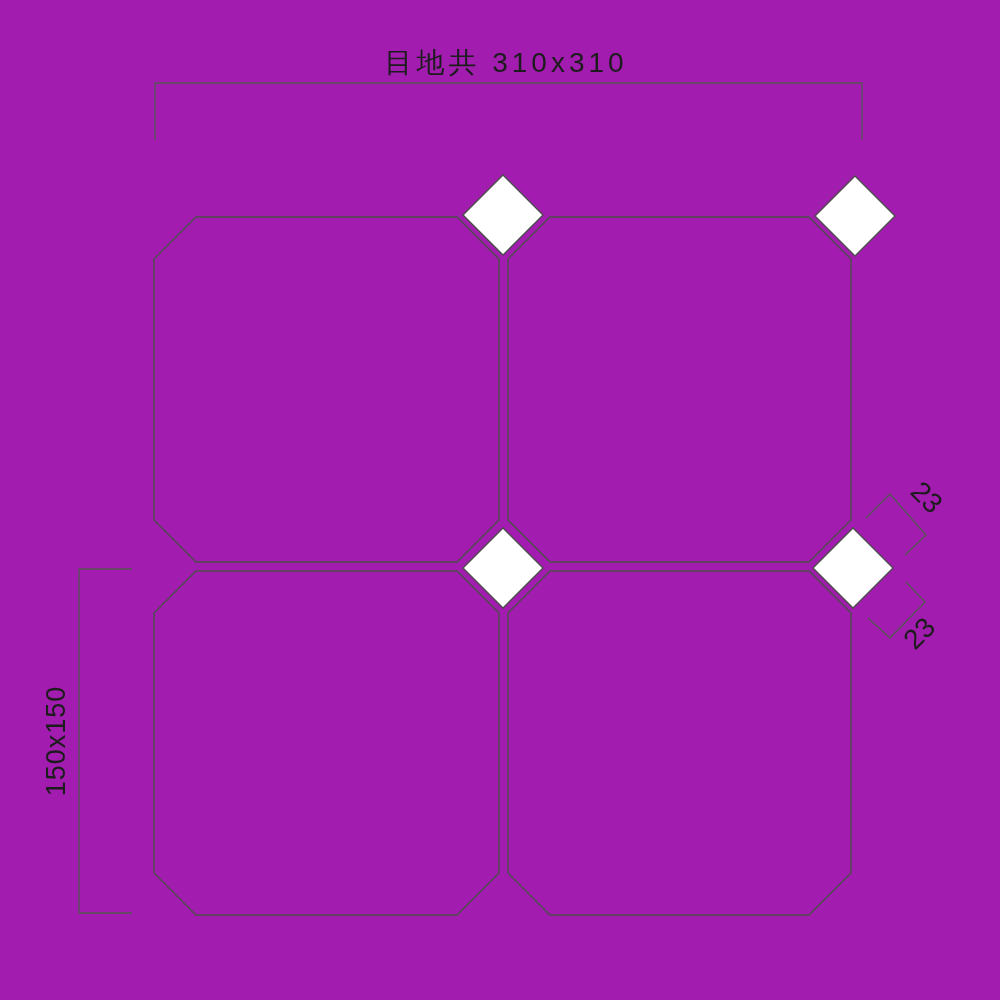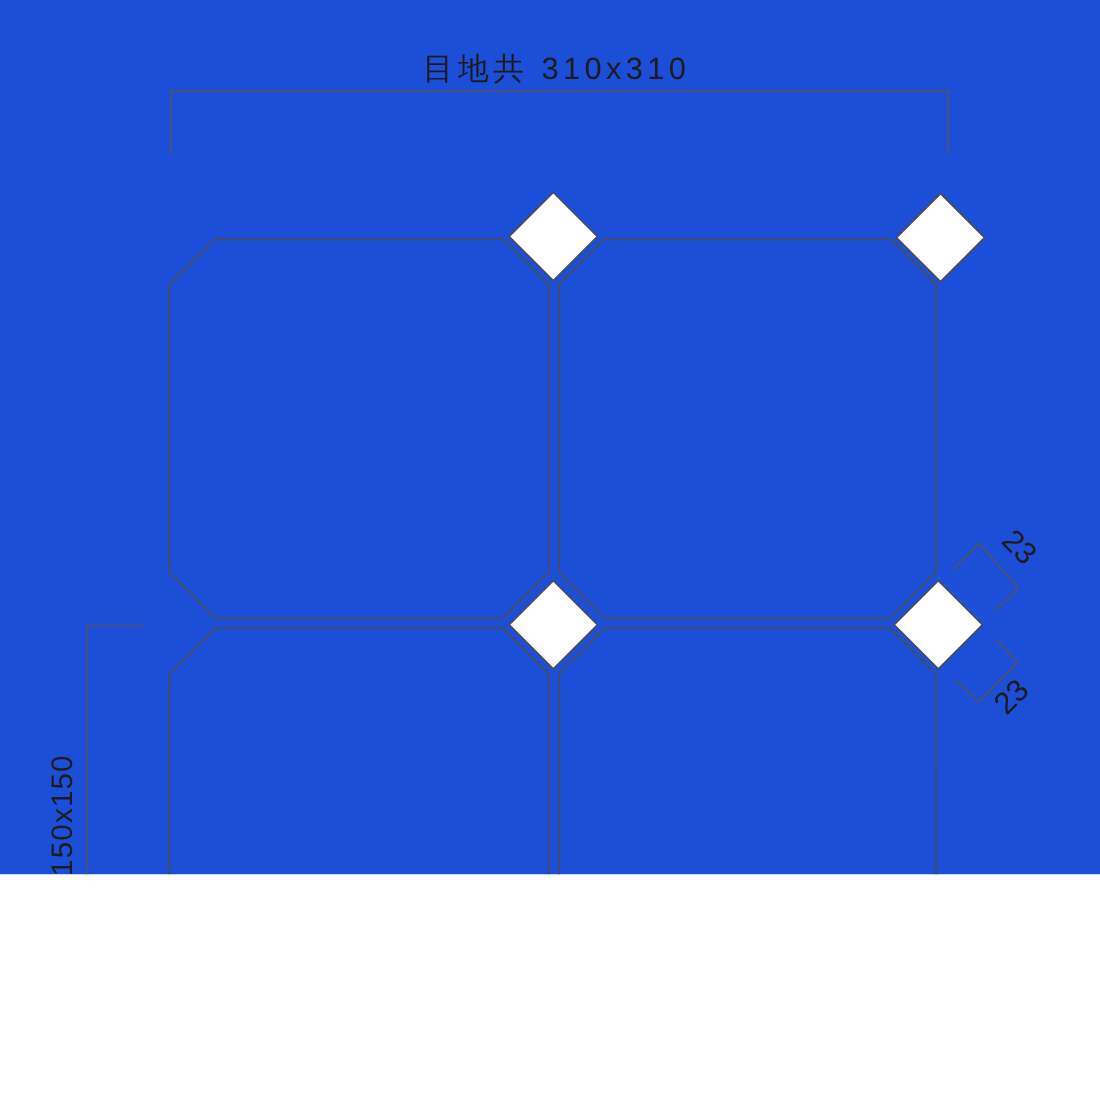--- a/index.html
+++ b/index.html
@@ -3,22 +3,22 @@
 <meta charset="utf-8">
 <style>
   html, body {
     margin: 0;
     padding: 0;
     background: #ffffff;
   }
   .page {
     position: relative;
     width: 1000px;
-    height: 795px;
-    background: #1d4ed8;
+    height: 1000px;
+    background: #a21caf;
     overflow: hidden;
     font-family: "Liberation Sans", sans-serif;
   }
   svg.drawing {
     position: absolute;
     left: 0;
     top: 0;
   }
   .tile-line {
     fill: none;

